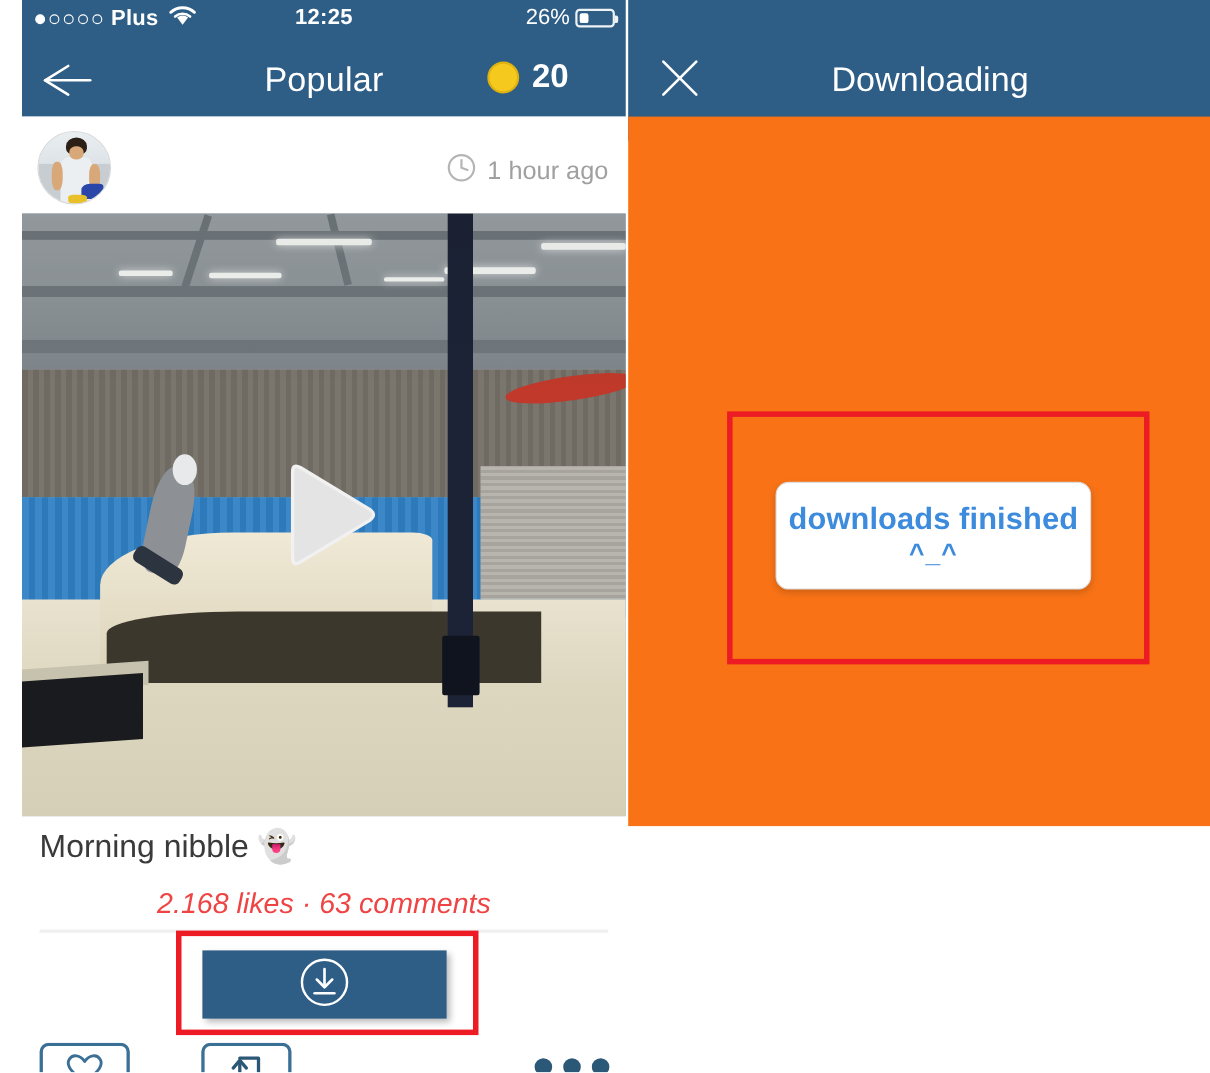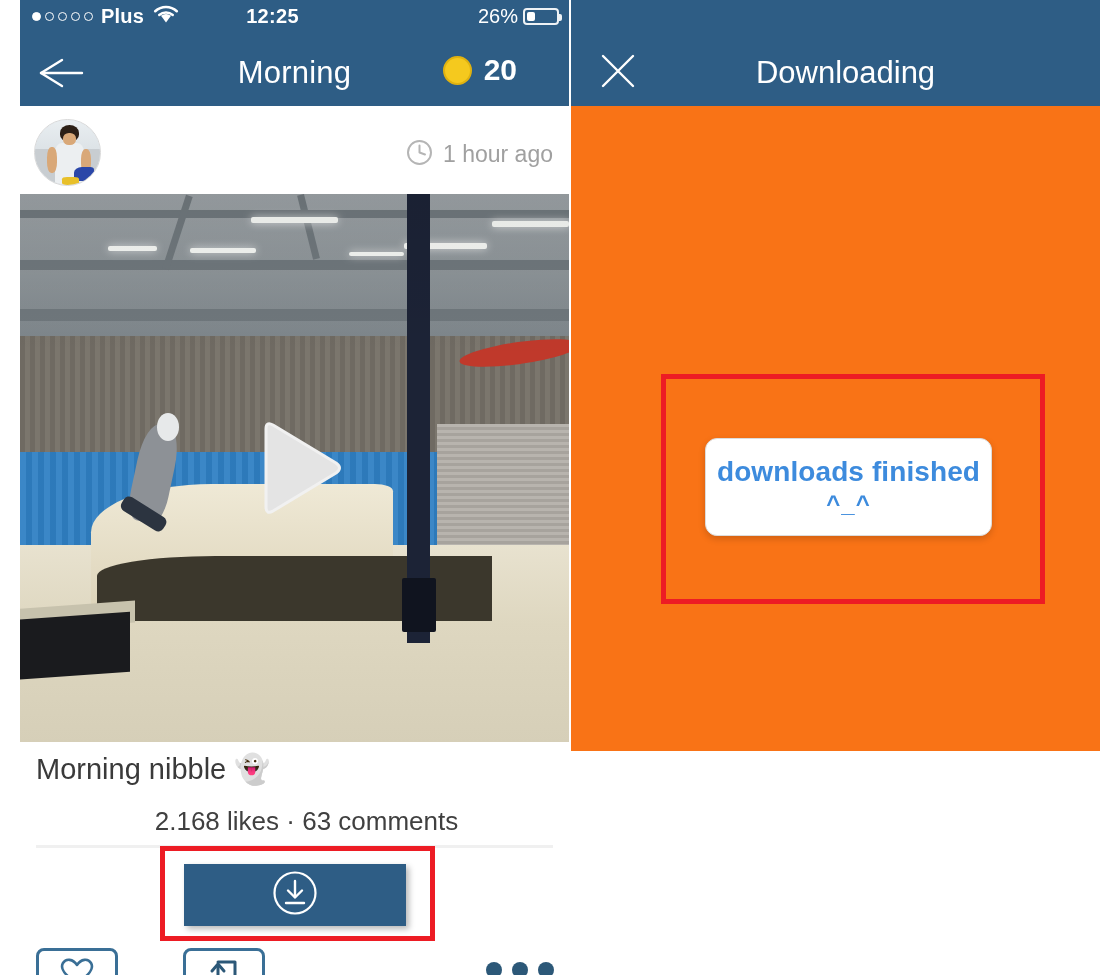--- a/index.html
+++ b/index.html
@@ -20,21 +20,21 @@
   .statusbar{
     position:absolute;left:0;top:0;width:549px;height:40px;
     background:#2e5d85;color:#fff;
   }
   .sb-left{position:absolute;left:12px;top:5px;display:flex;align-items:center;gap:4px;}
   .dots{display:flex;align-items:center;gap:4px;}
   .dot{width:9px;height:9px;border-radius:50%;border:1.5px solid #ffffff;box-sizing:border-box;}
   .dot.filled{background:#ffffff;}
   .carrier{font-size:20px;font-weight:600;letter-spacing:.2px;margin-left:4px;}
   .wifi{margin-left:5px;display:inline-block;}
-  .sb-time{position:absolute;left:0;top:5px;width:505px;text-align:center;font-size:20px;font-weight:700;letter-spacing:.3px;}
+  .sb-time{position:absolute;left:0;top:5px;width:549px;text-align:center;font-size:20px;font-weight:700;letter-spacing:.3px;}
   .sb-right{position:absolute;right:10px;top:5px;display:flex;align-items:center;gap:5px;}
   .batt-pct{font-size:20px;font-weight:500;}
   .batt{position:relative;width:36px;height:17px;border:2px solid rgba(255,255,255,.92);border-radius:4px;box-sizing:border-box;}
   .batt::after{content:"";position:absolute;right:-5px;top:4px;width:3px;height:7px;background:rgba(255,255,255,.92);border-radius:0 2px 2px 0;}
   .batt-fill{position:absolute;left:2px;top:2px;bottom:2px;width:26%;background:#ffffff;border-radius:2px;}
 
   
   .navbar{
     position:absolute;left:0;top:40px;width:549px;height:66px;
     background:#2e5d85;color:#fff;
@@ -103,22 +103,22 @@
     position:absolute;left:50%;top:50%;transform:translate(-50%,-50%);
     width:110px;height:110px;cursor:pointer;
   }
 
   
   .caption{
     position:absolute;left:16px;top:752px;width:520px;
     font-size:29px;color:#3a3a3a;font-weight:400;
   }
   .likes{
-    position:absolute;left:12px;top:806px;width:549px;text-align:center;
-    font-size:26px;color:#404040;
+    position:absolute;left:0;top:806px;width:549px;text-align:center;
+    font-size:26px;color:#ef4444;font-style:italic;
   }
   .divider{position:absolute;left:16px;top:845px;width:517px;height:3px;background:#f0f0f0;}
 
   
   .hl-left{
     position:absolute;left:140px;top:846px;width:275px;height:95px;
     border:5px solid #ed1c24;box-sizing:border-box;
   }
   .dl-btn{
     position:absolute;left:164px;top:864px;width:222px;height:62px;
@@ -194,21 +194,21 @@
       </div>
     </div>
 
     <div class="navbar">
       <div class="nav-back">
         <svg width="48" height="38" viewBox="0 0 48 38">
           <path d="M26 6 L5 19 L26 32" stroke="#fff" stroke-width="2.4" fill="none" stroke-linecap="round" stroke-linejoin="round"></path>
           <path d="M5 19 L46 19" stroke="#fff" stroke-width="2.4" fill="none" stroke-linecap="round"></path>
         </svg>
       </div>
-      <div class="nav-title">Morning</div>
+      <div class="nav-title">Popular</div>
       <div class="nav-coin">
         <span class="coin"></span>
         <span class="coin-count">20</span>
       </div>
     </div>
 
     <div class="post-head"></div>
     <div class="avatar">
       <div class="avatar-art">
         <div class="av-sky"></div>

